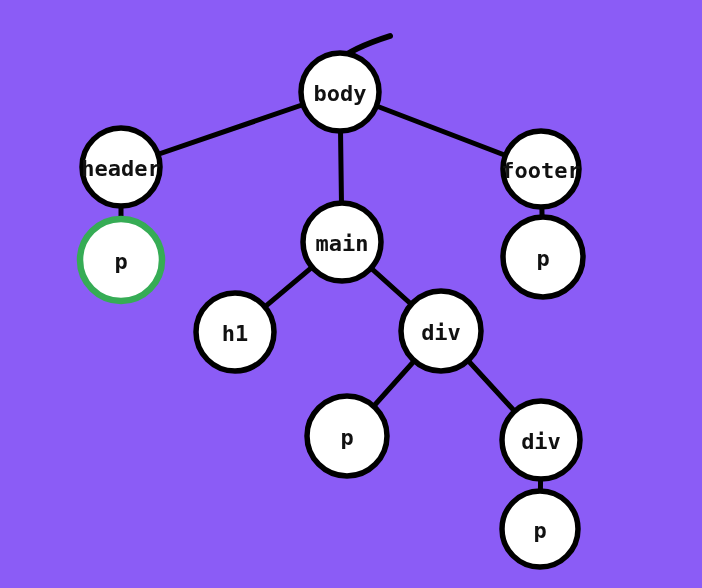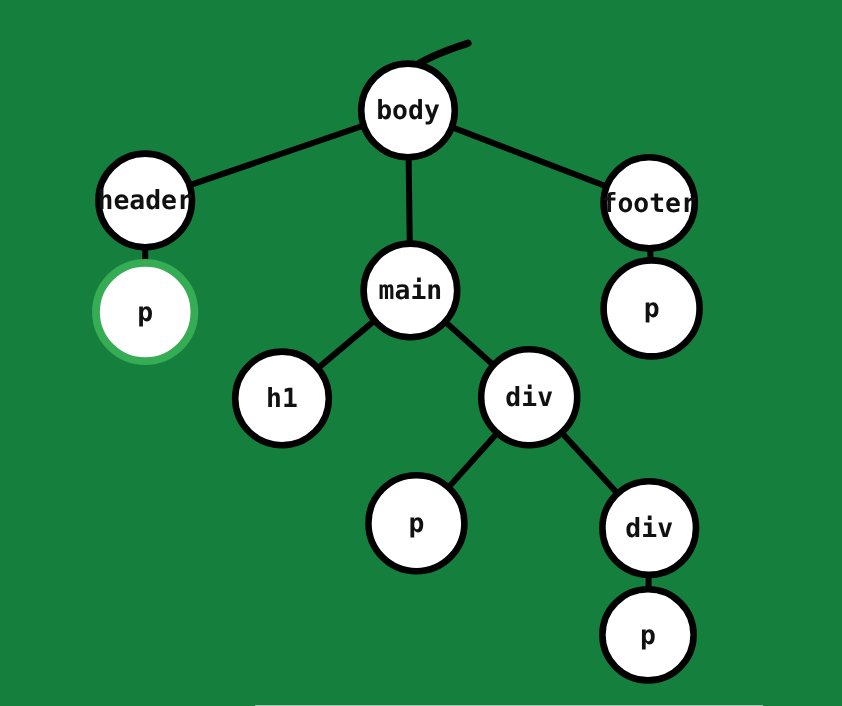--- a/index.html
+++ b/index.html
@@ -4,21 +4,21 @@
 <style>
   html, body {
     margin: 0;
     padding: 0;
     background: #ffffff;
   }
   .page {
     position: relative;
     width: 702px;
     height: 588px;
-    background: #15803d;
+    background: #8b5cf6;
     overflow: hidden;
     font-family: "DejaVu Sans Mono", monospace;
   }
   svg.tree {
     display: block;
     width: 702px;
     height: 588px;
   }
   svg.tree text.node-label {
     font-family: "DejaVu Sans Mono", monospace;

